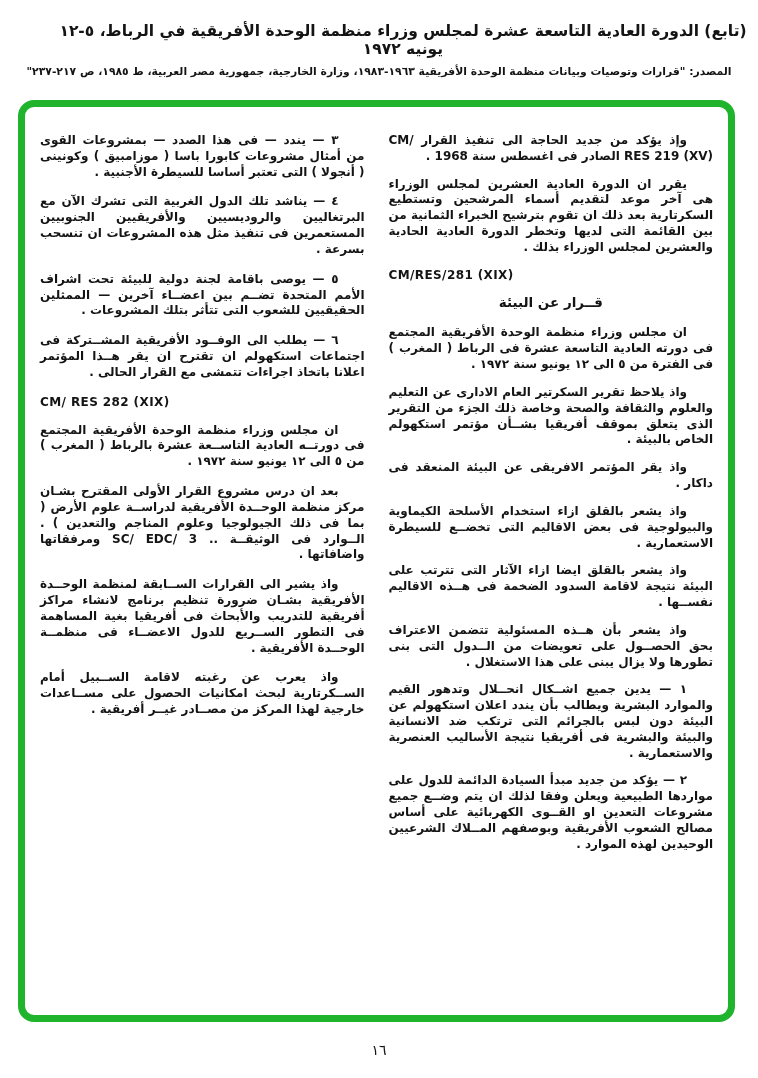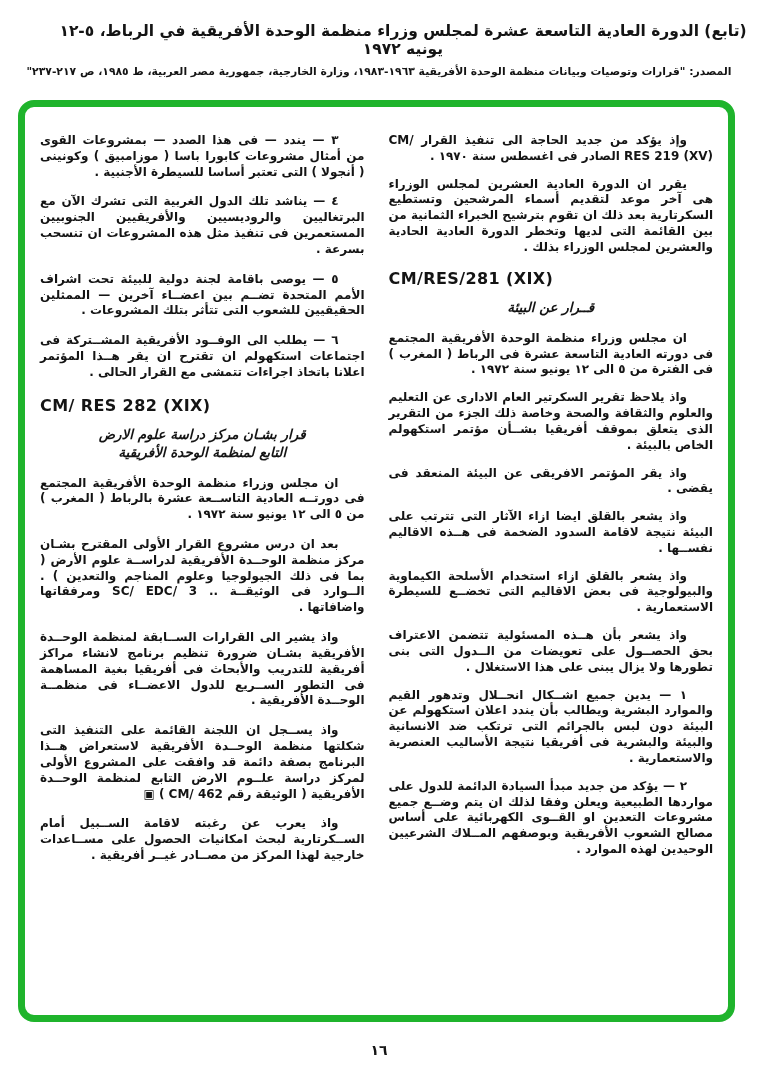--- a/index.html
+++ b/index.html
@@ -22,66 +22,63 @@
   }
   .cols { display:flex; direction:rtl; gap:24px; height:100%; }
   .col {
     flex:1 1 0; direction:rtl; text-align:justify; text-align-last:right;
     font-size:12px; font-weight:700; line-height:1.32; color:var(--ink);
   }
   .para { margin:12px 0 9px; text-indent:26px; }
   .col-left .para { margin-bottom:14px; }
   .ref {
     direction:ltr; text-align:left; text-align-last:left; text-indent:0;
-    font-size:16px; letter-spacing:.4px; margin:12px 0 10px; font-weight:700;
+    font-size:12px; letter-spacing:.4px; margin:12px 0 10px; font-weight:700;
   }
   .heading {
     text-align-last:center; text-indent:0;
-    font-size:13.5px; font-weight:700; margin:6px 0 14px; white-space:pre-line;font-style:italic;
+    font-size:13.5px; font-weight:700; margin:6px 0 14px; white-space:pre-line;
   }
   
   .page-number {
     position:absolute; bottom:20px; left:0; right:0; text-align:center;
-    font-size:14px; font-weight:700; direction:rtl;
+    font-size:14px; font-weight:400; direction:rtl;
   }
 </style>
 </head>
 <body>
 
 <div class="header">
   <div class="header-line1">(تابع) الدورة العادية التاسعة عشرة لمجلس وزراء منظمة الوحدة الأفريقية في الرباط، ٥-١٢ يونيه ١٩٧٢</div>
   <div class="header-line2">المصدر: "قرارات وتوصيات وبيانات منظمة الوحدة الأفريقية ١٩٦٣-١٩٨٣، وزارة الخارجية، جمهورية مصر العربية، ط ١٩٨٥، ص ٢١٧-٢٣٧"</div>
 </div>
 
 <div class="frame">
   <div class="cols">
     <div class="col col-right">
-        <div class="para">وإذ يؤكد من جديد الحاجة الى تنفيذ القرار CM/ RES 219 (XV) الصادر فى اغسطس سنة ١٩٧٠ .</div>
+        <div class="para">وإذ يؤكد من جديد الحاجة الى تنفيذ القرار CM/ RES 219 (XV) الصادر فى اغسطس سنة 1968 .</div>
         <div class="para">يقرر ان الدورة العادية العشرين لمجلس الوزراء هى آخر موعد لتقديم أسماء المرشحين وتستطيع السكرتارية بعد ذلك ان تقوم بترشيح الخبراء الثمانية من بين القائمة التى لديها وتخطر الدورة العادية الحادية والعشرين لمجلس الوزراء بذلك .</div>
         <div class="ref">CM/RES/281 (XIX)</div>
         <div class="heading">قــرار عن البيئة</div>
         <div class="para">ان مجلس وزراء منظمة الوحدة الأفريقية المجتمع فى دورته العادية التاسعة عشرة فى الرباط ( المغرب ) فى الفترة من ٥ الى ١٢ يونيو سنة ١٩٧٢ .</div>
         <div class="para">واذ يلاحظ تقرير السكرتير العام الادارى عن التعليم والعلوم والثقافة والصحة وخاصة ذلك الجزء من التقرير الذى يتعلق بموقف أفريقيا بشــأن مؤتمر استكهولم الخاص بالبيئة .</div>
-        <div class="para">واذ يقر المؤتمر الافريقى عن البيئة المنعقد فى يقضى .</div>
+        <div class="para">واذ يقر المؤتمر الافريقى عن البيئة المنعقد فى داكار .</div>
+        <div class="para">واذ يشعر بالقلق ازاء استخدام الأسلحة الكيماوية والبيولوجية فى بعض الاقاليم التى تخضــع للسيطرة الاستعمارية .</div>
         <div class="para">واذ يشعر بالقلق ايضا ازاء الآثار التى تترتب على البيئة نتيجة لاقامة السدود الضخمة فى هــذه الاقاليم نفســها .</div>
-        <div class="para">واذ يشعر بالقلق ازاء استخدام الأسلحة الكيماوية والبيولوجية فى بعض الاقاليم التى تخضــع للسيطرة الاستعمارية .</div>
         <div class="para">واذ يشعر بأن هــذه المسئولية تتضمن الاعتراف بحق الحصــول على تعويضات من الــدول التى بنى تطورها ولا يزال يبنى على هذا الاستغلال .</div>
         <div class="para">١ — يدين جميع اشــكال انحــلال وتدهور القيم والموارد البشرية ويطالب بأن يندد اعلان استكهولم عن البيئة دون لبس بالجرائم التى ترتكب ضد الانسانية والبيئة والبشرية فى أفريقيا نتيجة الأساليب العنصرية والاستعمارية .</div>
         <div class="para">٢ — يؤكد من جديد مبدأ السيادة الدائمة للدول على مواردها الطبيعية ويعلن وفقا لذلك ان يتم وضــع جميع مشروعات التعدين او القــوى الكهربائية على أساس مصالح الشعوب الأفريقية وبوصفهم المــلاك الشرعيين الوحيدين لهذه الموارد .</div>
       </div>
     <div class="col col-left">
         <div class="para">٣ — يندد — فى هذا الصدد — بمشروعات القوى من أمثال مشروعات كابورا باسا ( موزامبيق ) وكونينى ( أنجولا ) التى تعتبر أساسا للسيطرة الأجنبية .</div>
         <div class="para">٤ — يناشد تلك الدول الغربية التى تشرك الآن مع البرتغاليين والروديسيين والأفريقيين الجنوبيين المستعمرين فى تنفيذ مثل هذه المشروعات ان تنسحب بسرعة .</div>
         <div class="para">٥ — يوصى باقامة لجنة دولية للبيئة تحت اشراف الأمم المتحدة تضــم بين اعضــاء آخرين — الممثلين الحقيقيين للشعوب التى تتأثر بتلك المشروعات .</div>
         <div class="para">٦ — يطلب الى الوفــود الأفريقية المشــتركة فى اجتماعات استكهولم ان تقترح ان يقر هــذا المؤتمر اعلانا باتخاذ اجراءات تتمشى مع القرار الحالى .</div>
         <div class="ref">CM/ RES 282 (XIX)</div>
-        <div class="heading">قرار بشـان مركز دراسة علوم الارض
-التابع لمنظمة الوحدة الأفريقية</div>
         <div class="para">ان مجلس وزراء منظمة الوحدة الأفريقية المجتمع فى دورتــه العادية التاســعة عشرة بالرباط ( المغرب ) من ٥ الى ١٢ يونيو سنة ١٩٧٢ .</div>
         <div class="para">بعد ان درس مشروع القرار الأولى المقترح بشـان مركز منظمة الوحــدة الأفريقية لدراســة علوم الأرض ( بما فى ذلك الجيولوجيا وعلوم المناجم والتعدين ) . الــوارد فى الوثيقــة .. SC/ EDC/ 3 ومرفقاتها واضافاتها .</div>
         <div class="para">واذ يشير الى القرارات الســابقة لمنظمة الوحــدة الأفريقية بشـان ضرورة تنظيم برنامج لانشاء مراكز أفريقية للتدريب والأبحاث فى أفريقيا بغية المساهمة فى التطور الســريع للدول الاعضــاء فى منظمــة الوحــدة الأفريقية .</div>
-        <div class="para">واذ يســجل ان اللجنة القائمة على التنفيذ التى شكلتها منظمة الوحــدة الأفريقية لاستعراض هــذا البرنامج بصفة دائمة قد وافقت على المشروع الأولى لمركز دراسة علــوم الارض التابع لمنظمة الوحــدة الأفريقية ( الوثيقة رقم CM/ 462 )  ▣</div>
         <div class="para">واذ يعرب عن رغبته لاقامة الســبيل أمام الســكرتارية لبحث امكانيات الحصول على مســاعدات خارجية لهذا المركز من مصــادر غيــر أفريقية .</div>
       </div>
   </div>
 </div>
 
 <div class="page-number">١٦</div>
 
 </body></html>

